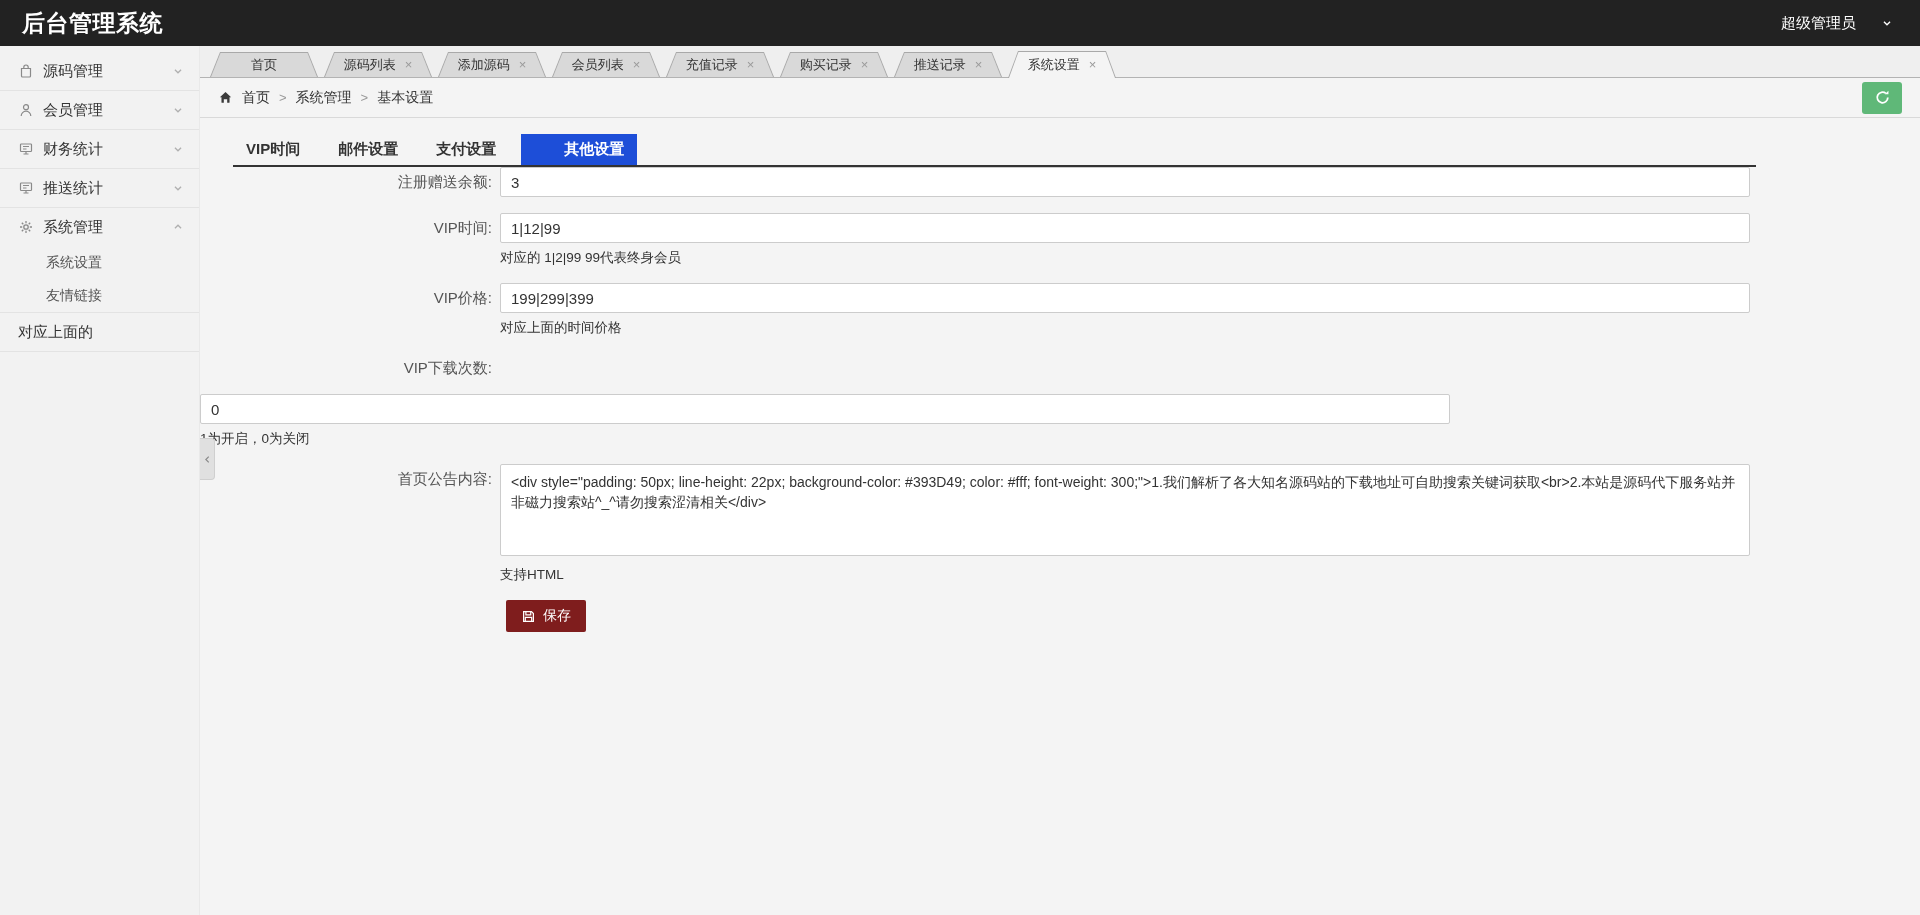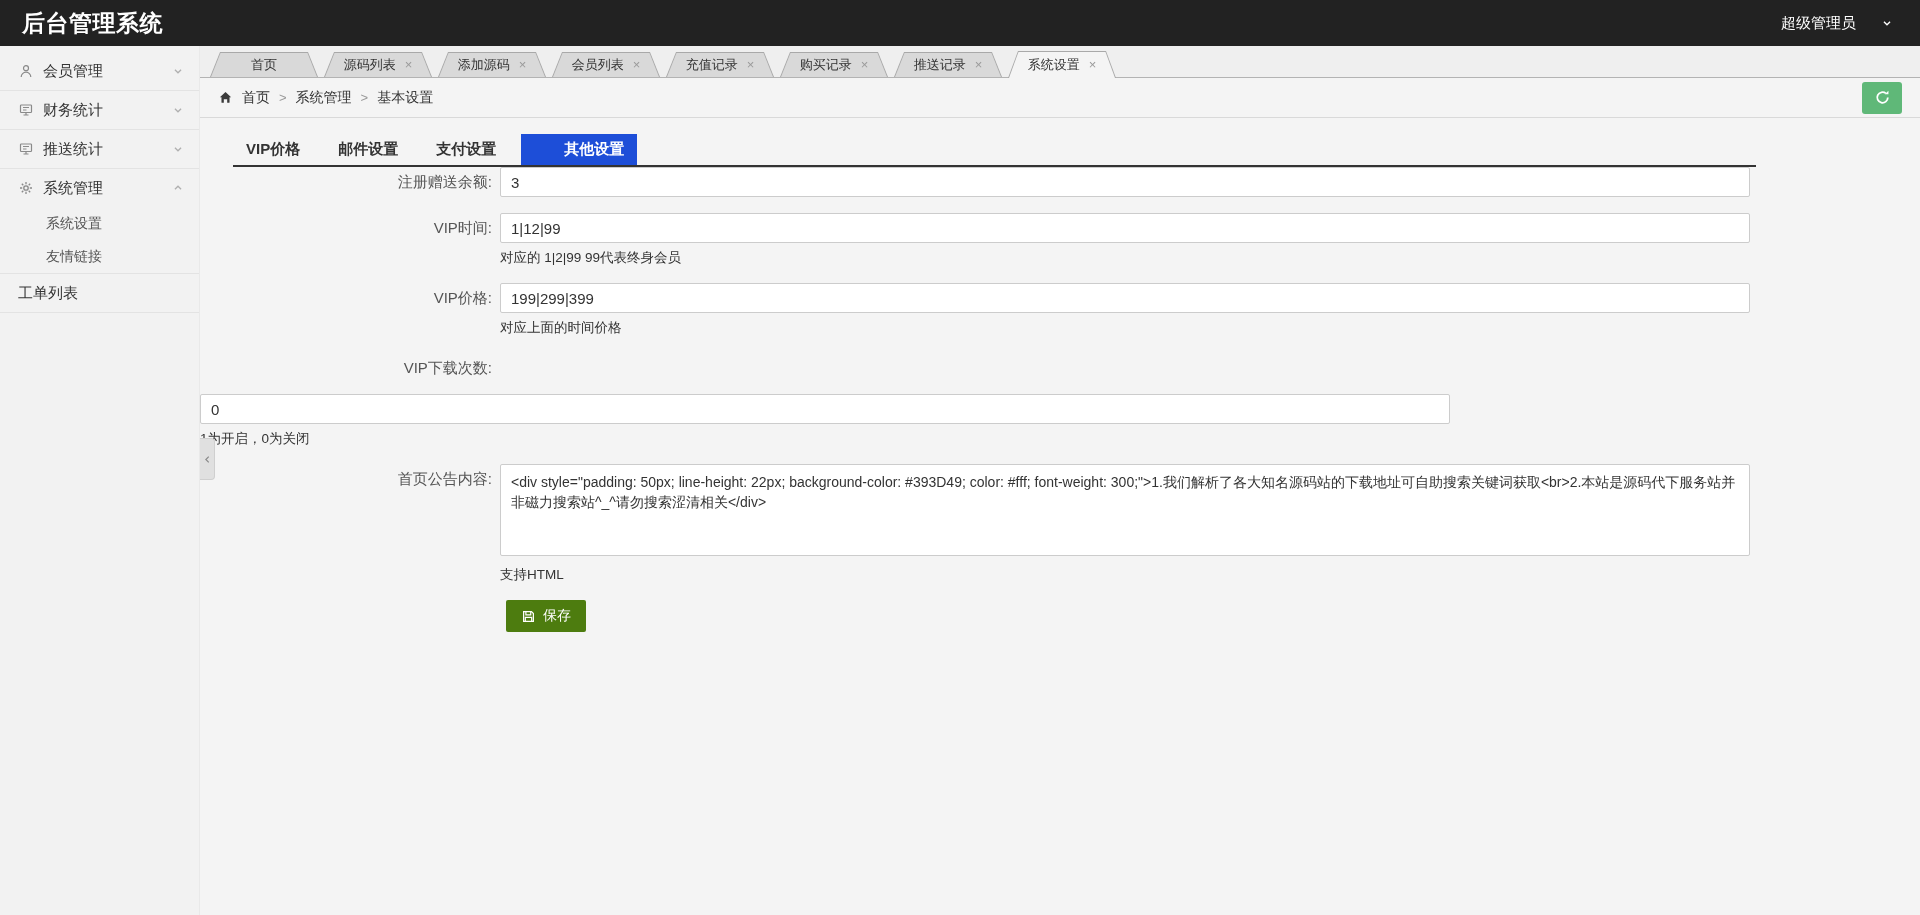--- a/index.html
+++ b/index.html
@@ -106,21 +106,21 @@
   }
   .finput.focused { border-color:#1E9FFF; }
   .ftextarea {
     width:100%; height:92px; border:1px solid #ccc; border-radius:2px;
     padding:7px 10px; font-size:14px; line-height:20px; color:#333; background:#fff;
     outline:none; resize:none; font-family:inherit;
   }
   .fhint { margin-top:6px; font-size:13.5px; color:#333; }
   .save-row { margin-left:306px; margin-top:10px; }
   .save-btn {
-    height:32px; padding:0 15px; border:none; border-radius:2px; background:#4d7c0f;
+    height:32px; padding:0 15px; border:none; border-radius:2px; background:#7f1d1d;
     color:#fff; font-size:14px; display:inline-flex; align-items:center; gap:7px; cursor:pointer;
     font-family:inherit;
   }
   .save-btn .icon { color:#fff; }
 
   
   .collapse-handle {
     position:absolute; left:200px; top:438px; width:15px; height:42px;
     background:#e0e0e0; border:1px solid #cfcfcf; border-left:none; border-radius:0 4px 4px 0;
     display:flex; align-items:center; justify-content:center; color:#8a8a8a; cursor:pointer;
@@ -140,20 +140,38 @@
       </span>
   </div>
 </header>
 
 <aside class="sidebar" id="sidebar">
     <div class="side-group">
       <div class="side-item">
         <span class="icon ">
           <svg width="16" height="16" viewBox="0 0 16 16">
             <g stroke="currentColor" stroke-width="1.2" fill="none">
+              <path d="M3.5 5.5h9V13a1 1 0 0 1-1 1h-7a1 1 0 0 1-1-1z"></path>
+              <path d="M5.8 5.5V4.2a2.2 2.2 0 0 1 4.4 0v1.3"></path>
+            </g>
+          </svg>
+        </span>
+        <span>源码管理</span>
+        <span class="icon chev">
+          <svg width="14" height="14" viewBox="0 0 16 16">
+            <path d="M4.5 6.5L8 10l3.5-3.5" fill="none" stroke="currentColor" stroke-width="1.5"></path>
+          </svg>
+        </span>
+      </div>
+    </div>
+    <div class="side-group">
+      <div class="side-item">
+        <span class="icon ">
+          <svg width="16" height="16" viewBox="0 0 16 16">
+            <g stroke="currentColor" stroke-width="1.2" fill="none">
               <circle cx="8" cy="5.2" r="2.5"></circle>
               <path d="M3.2 14a4.8 4.8 0 0 1 9.6 0"></path>
             </g>
           </svg>
         </span>
         <span>会员管理</span>
         <span class="icon chev">
           <svg width="14" height="14" viewBox="0 0 16 16">
             <path d="M4.5 6.5L8 10l3.5-3.5" fill="none" stroke="currentColor" stroke-width="1.5"></path>
           </svg>
@@ -213,21 +231,21 @@
           <svg width="14" height="14" viewBox="0 0 16 16">
             <path d="M4.5 9.5L8 6l3.5 3.5" fill="none" stroke="currentColor" stroke-width="1.5"></path>
           </svg>
         </span>
       </div>
       <div class="side-sub">系统设置</div>
       <div class="side-sub">友情链接</div>
     </div>
     <div class="side-group">
       <div class="side-item">
-        <span>工单列表</span>
+        <span>对应上面的</span>
       </div>
     </div>
   </aside>
 
 <div class="main">
   <div class="tabstrip" id="tabstrip">
       <div class="tab">
         <span class="tab-label">首页</span>
       </div>
       <div class="tab">
@@ -278,21 +296,21 @@
           <svg width="17" height="17" viewBox="0 0 16 16">
             <path d="M13 8a5 5 0 1 1-1.8-3.85" fill="none" stroke="currentColor" stroke-width="1.7"></path>
             <path d="M13.6 1.6v3.4h-3.4z" fill="currentColor"></path>
           </svg>
         </span>
     </button>
   </div>
 
   <div class="content">
     <div class="subtabs" id="subtabs">
-        <div class="subtab">VIP价格</div>
+        <div class="subtab">VIP时间</div>
         <div class="subtab">邮件设置</div>
         <div class="subtab">支付设置</div>
         <div class="subtab active">其他设置</div>
       </div>
 
     <div class="settings-form" id="settings-form">
         <div class="frow">
           <label class="flabel">注册赠送余额:</label>
           <div class="fctrl"><input class="finput" value="3" style=""></div>
         </div>

